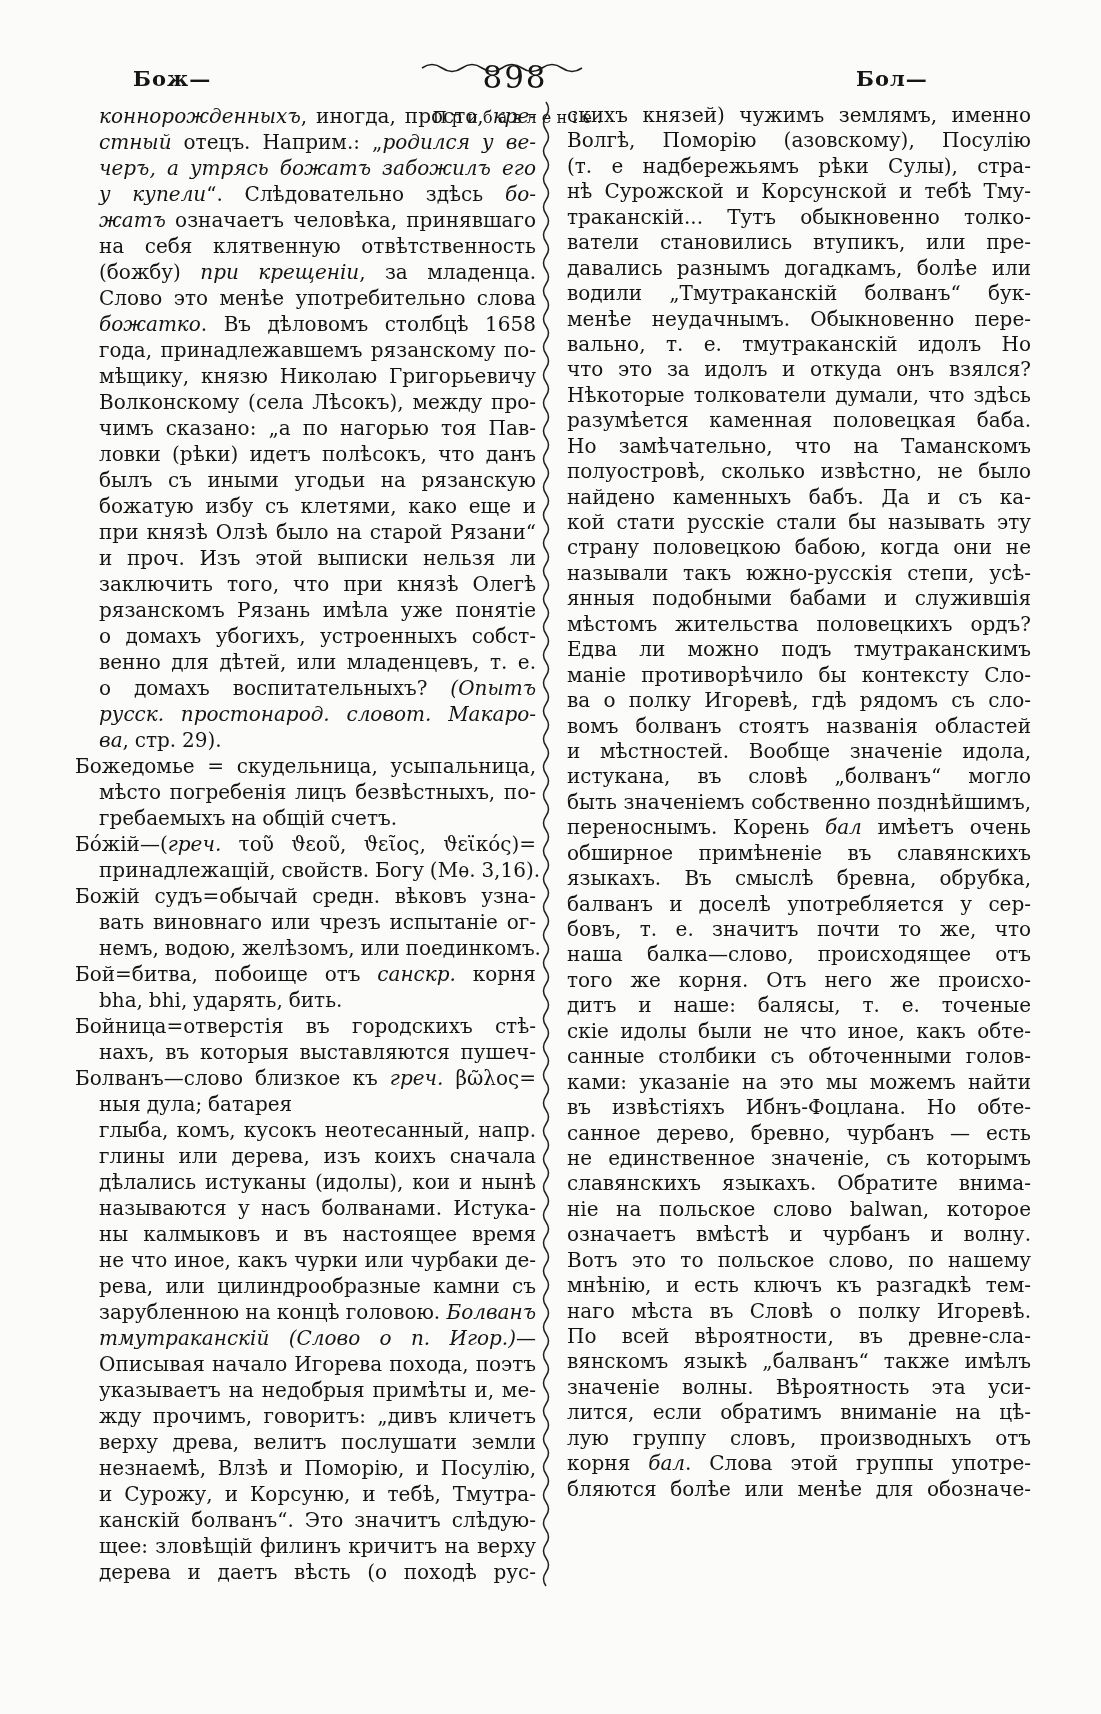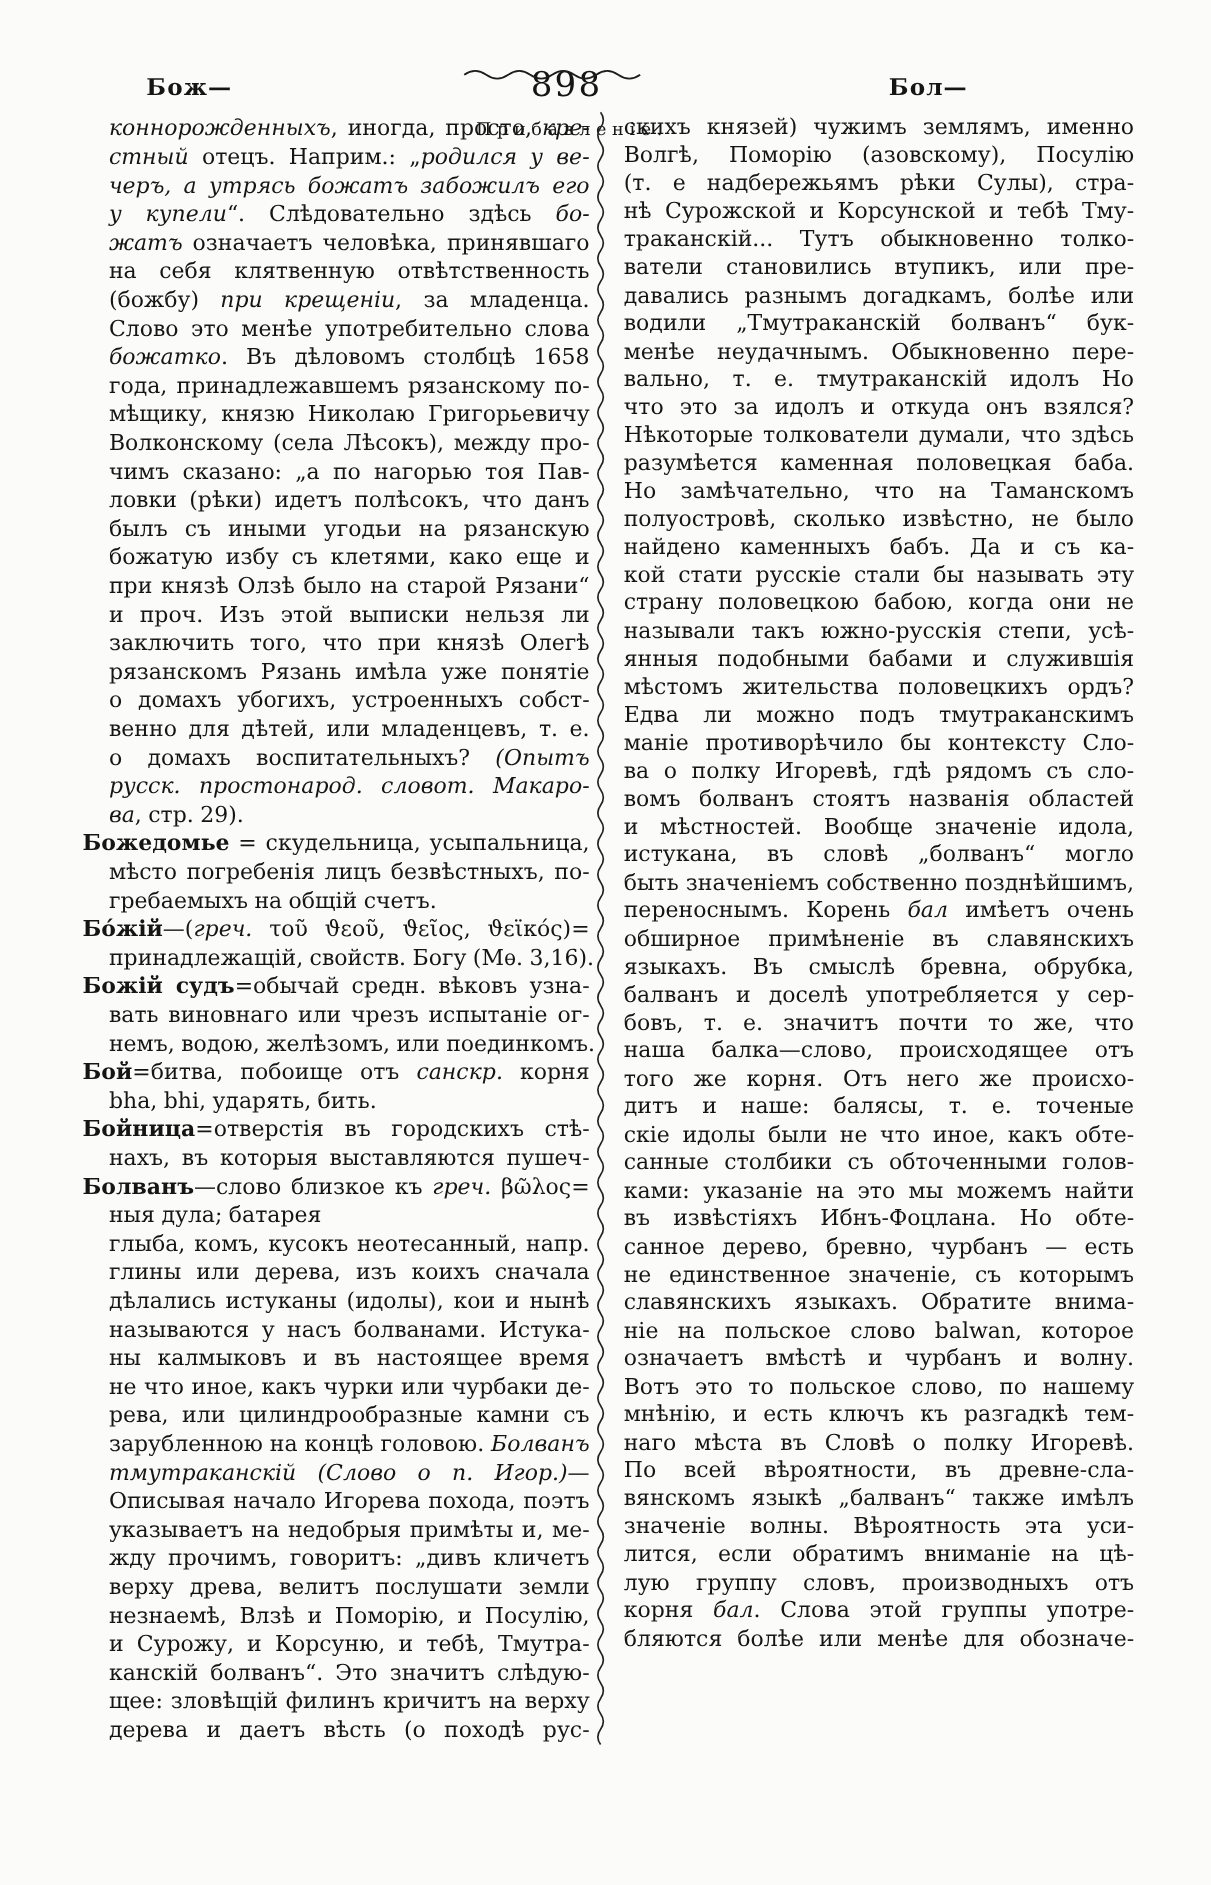--- a/index.html
+++ b/index.html
@@ -12,38 +12,38 @@
   }
   .page{position:absolute;inset:0;}
   .pagenum{
     position:absolute;top:26px;left:430px;width:170px;
     text-align:center;font-size:31px;letter-spacing:2px;margin-top:33px;
   }
   .wavyrule{position:absolute;top:60px;left:420px;}
   .runrow{position:absolute;top:66px;left:0;width:1033px;height:30px;font-size:21px;}
   .head-side{position:absolute;top:0;font-weight:bold;letter-spacing:1px;}
   .head-left{left:133px;}
-  .head-right{left:808px;}
+  .head-right{left:856px;}
   .head-center{
     position:absolute;top:2px;left:370px;width:300px;text-align:center;
     font-size:16px;letter-spacing:0.32em;margin-top:40px;
   }
   .col{position:absolute;top:103px;}
   .col-left{left:75px;width:461px;}
   .col-right{left:567px;width:464px;}
   .line{
     height:26px;line-height:26px;font-size:20px;
     text-align:justify;text-align-last:justify;
     word-spacing:-0.5px;white-space:nowrap;
   }
   .col-right .line{height:25.45px;line-height:25.45px;}
   .line.ind{margin-left:24px;}
   .line.last{text-align-last:left;}
   .it{font-style:italic;}
-  .bd{font-weight:bold;}
+  .bd{font-weight:normal;}
   .divider{position:absolute;left:538px;top:100px;}
   svg{display:block;}
 </style>
 </head>
 <body>
 
 <div class="page">
 
   <div class="pagenum">898</div>
 

